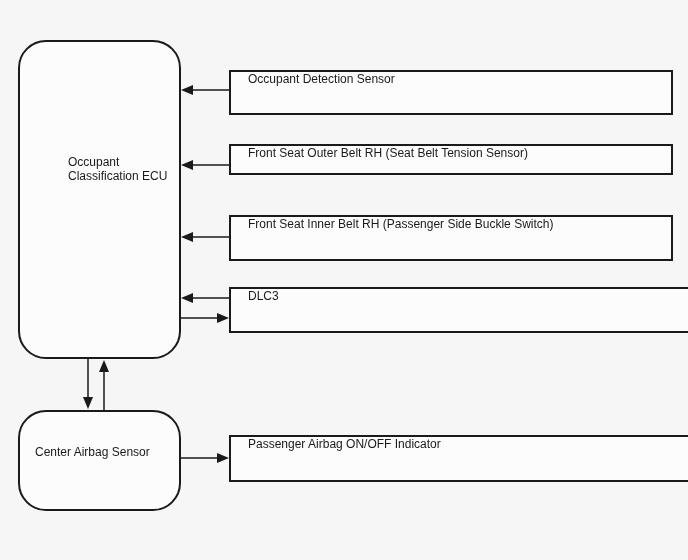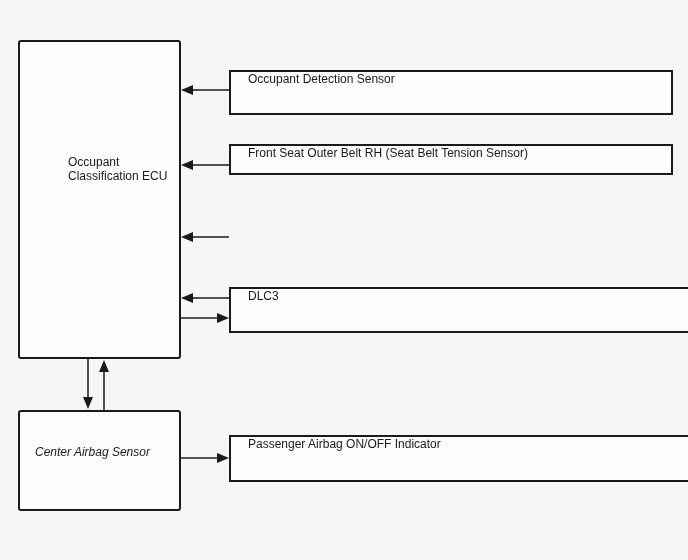--- a/index.html
+++ b/index.html
@@ -17,21 +17,21 @@
     color: #1a1a1a;
     overflow: hidden;
   }
   .node {
     position: absolute;
     background: #fcfcfc;
     border: 2px solid #1a1a1a;
     box-sizing: border-box;
   }
   .rounded {
-    border-radius: 3px;
+    border-radius: 28px;
   }
   .rect-label {
     display: block;
     padding: 0 12px 0 17px;
     line-height: 15px;
   }
   .ecu-label {
     position: absolute;
     left: 48px;
     top: 113px;
@@ -39,21 +39,21 @@
     line-height: 14px;
   }
   .center-label {
     position: absolute;
     left: 15px;
     top: 33px;
     width: 140px;
     line-height: 14px;
   }
   #ecu-box        { left: 18px;  top: 40px;  width: 163px; height: 319px; }
-  #center-box     { left: 18px;  top: 410px; width: 163px; height: 101px; font-style: italic; }
+  #center-box     { left: 18px;  top: 410px; width: 163px; height: 101px; }
   #box-ods        { left: 229px; top: 70px;  width: 444px; height: 45px; }
   #box-outer-belt { left: 229px; top: 144px; width: 444px; height: 31px; }
   #box-inner-belt { left: 229px; top: 215px; width: 444px; height: 46px; }
   #box-dlc3       { left: 229px; top: 287px; width: 528px; height: 46px; }
   #box-indicator  { left: 229px; top: 435px; width: 500px; height: 47px; }
   svg.arrows {
     position: absolute;
     left: 0;
     top: 0;
     pointer-events: none;
@@ -81,20 +81,23 @@
   </div>
 
   <div id="box-ods" class="node">
     <span class="rect-label">Occupant Detection Sensor</span>
   </div>
 
   <div id="box-outer-belt" class="node">
     <span class="rect-label">Front Seat Outer Belt RH (Seat Belt Tension Sensor)</span>
   </div>
 
+  <div id="box-inner-belt" class="node">
+    <span class="rect-label">Front Seat Inner Belt RH (Passenger Side Buckle Switch)</span>
+  </div>
 
   <div id="box-dlc3" class="node">
     <span class="rect-label">DLC3</span>
   </div>
 
   <div id="box-indicator" class="node">
     <span class="rect-label">Passenger Airbag ON/OFF Indicator</span>
   </div>
 
   <svg class="arrows" width="688" height="560" viewBox="0 0 688 560">

